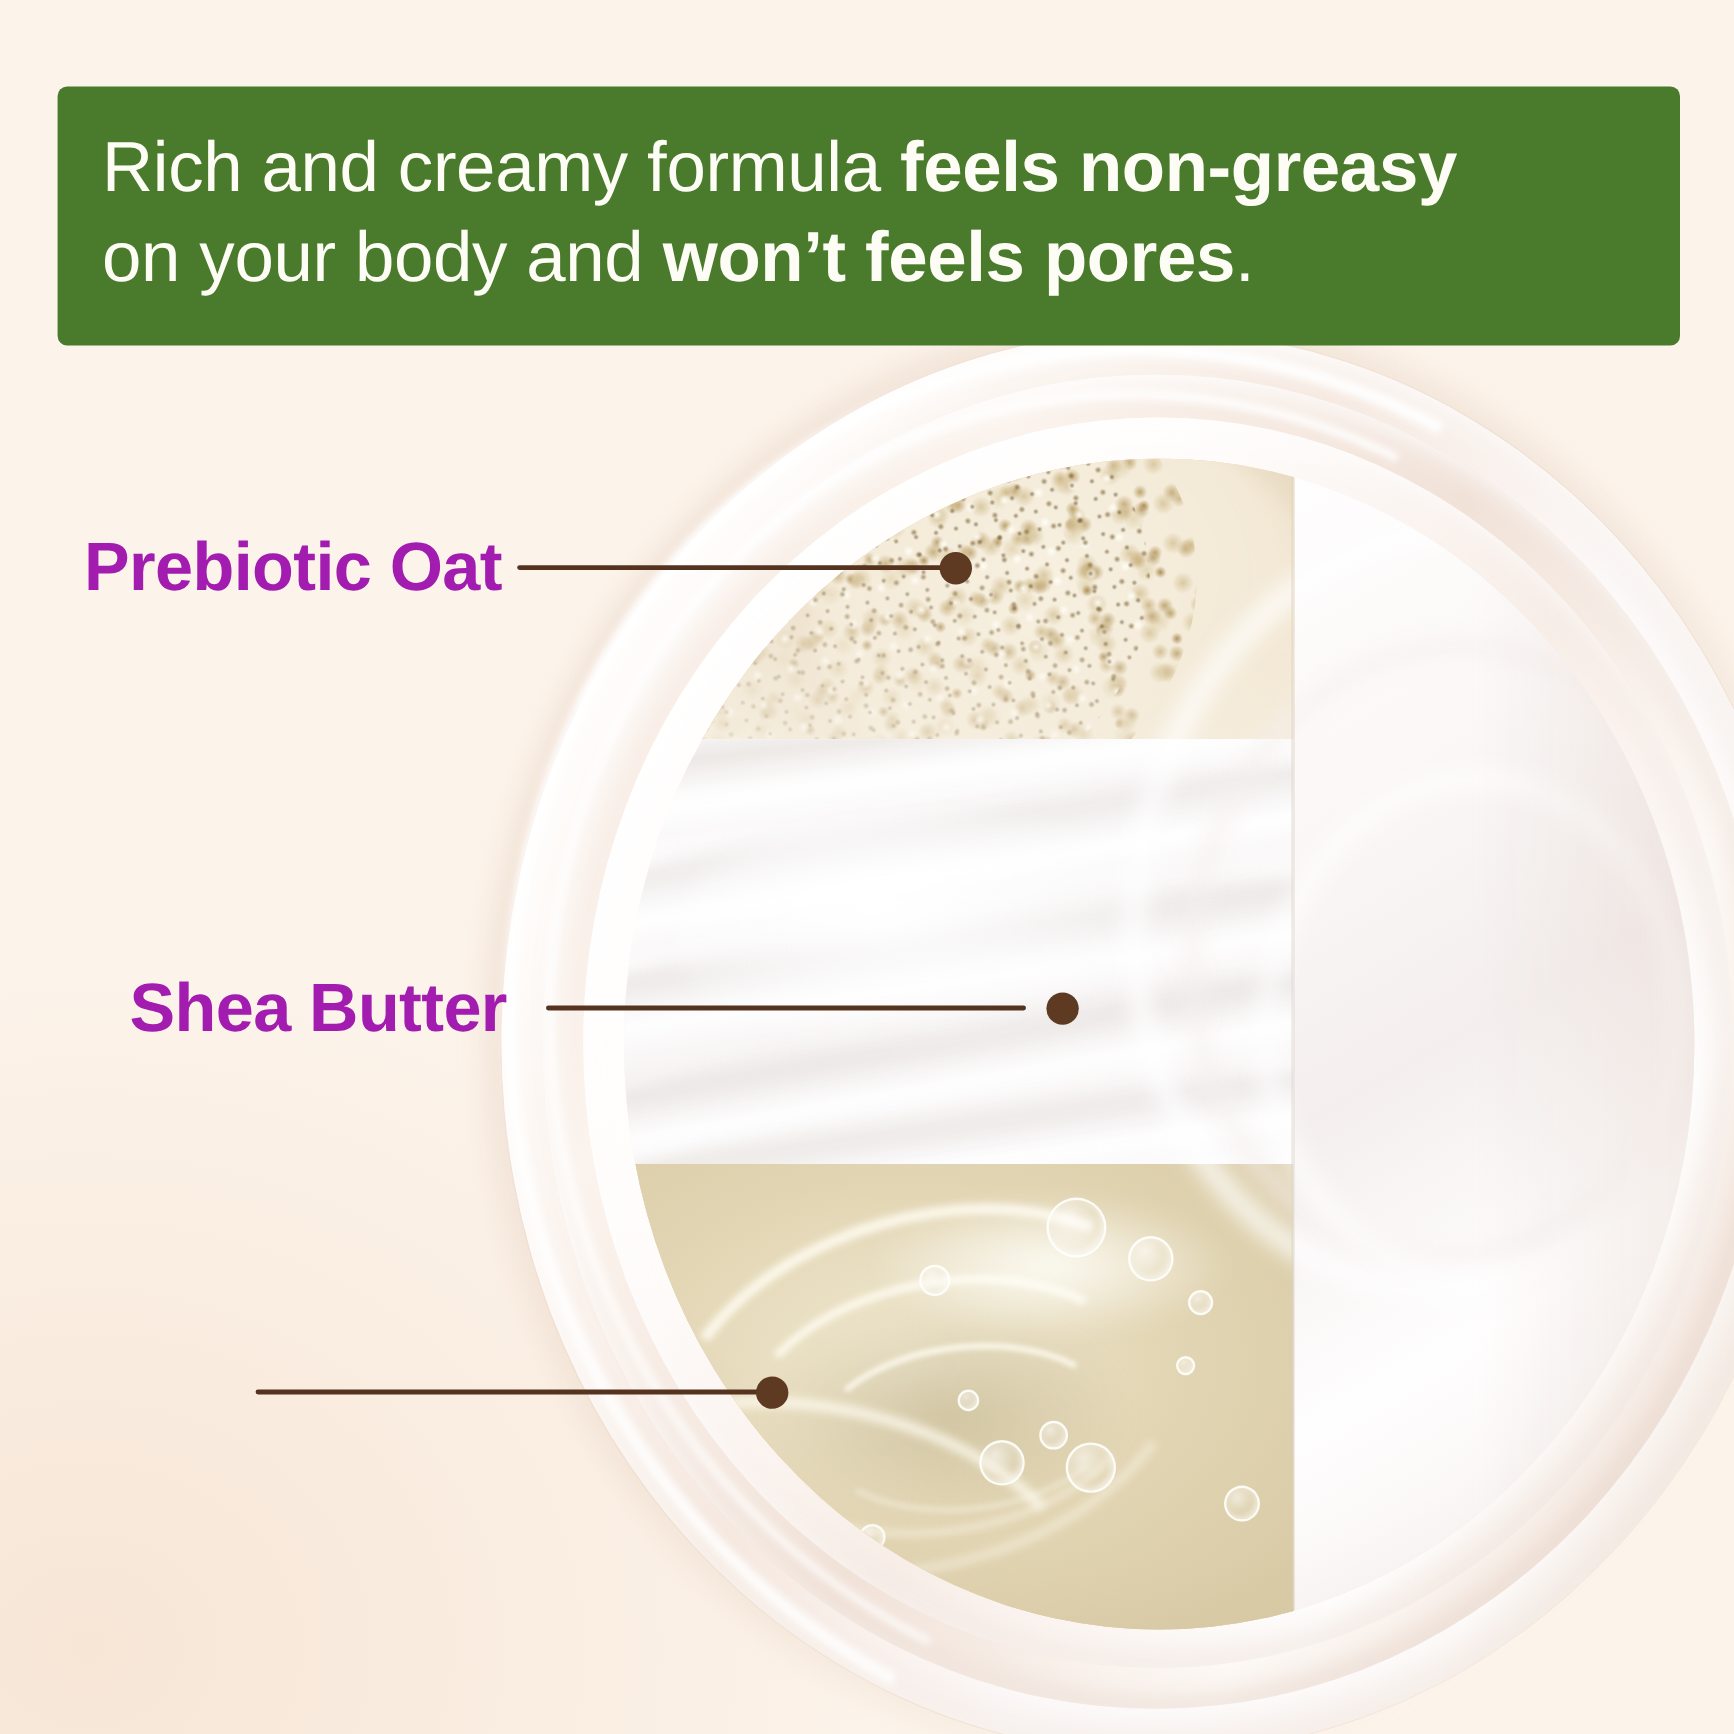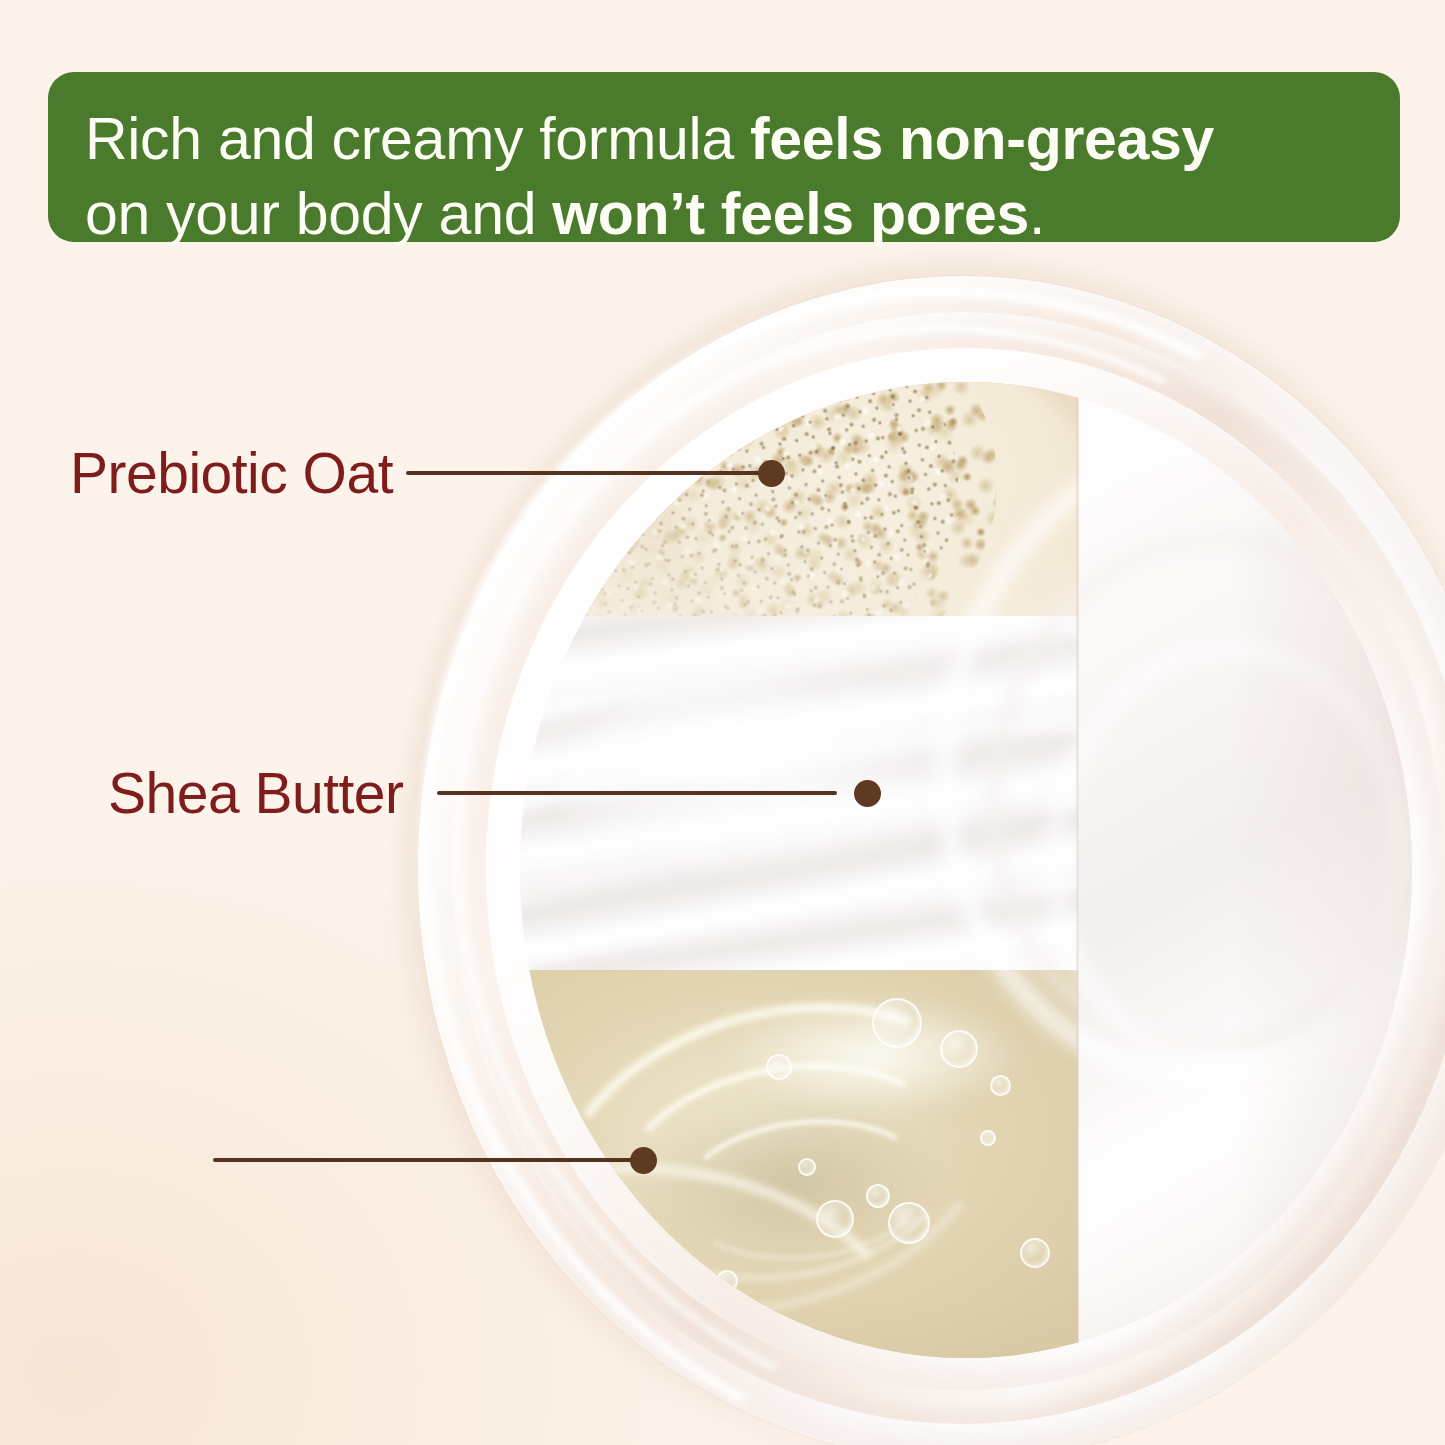--- a/index.html
+++ b/index.html
@@ -301,22 +301,22 @@
     transform: rotate(-20deg);
     filter: blur(3px);
   }
 
   
   .banner {
     position: absolute;
     left: 48px;
     top: 72px;
     width: 1352px;
-    height: 170px;
-    border-radius: 26px;
+    height: 216px;
+    border-radius: 8px;
     background: #4a7a2b;
     box-sizing: border-box;
     padding: 30px 40px 0 37px;
   }
   .banner-text {
     color: #fdfdf6;
     font-size: 59px;
     line-height: 1.27;
     font-weight: 400;
     letter-spacing: -0.3px;
@@ -325,44 +325,44 @@
   .banner-text b { font-weight: 700; }
 
   
   .callout {
     position: absolute;
     display: flex;
     align-items: center;
     height: 60px;
   }
   .callout .lbl {
-    color: #7f1d1d;
+    color: #a21caf;
     font-size: 57px;
-    font-weight: 400;
+    font-weight: 700;
     letter-spacing: -0.5px;
     white-space: nowrap;
     line-height: 1;
   }
   .callout .lead {
     height: 4px;
     background: #55331f;
     margin-left: 13px;
     border-radius: 2px;
   }
   .callout .dot {
     width: 27px;
     height: 27px;
     border-radius: 50%;
     background: #5e3a22;
     margin-left: -3px;
     flex: 0 0 auto;
   }
 
   #c-oat  { left: 70px;  top: 443px; }
-  #c-shea { left: 108px; top: 763px; gap: 20px; }
+  #c-shea { left: 108px; top: 810px; gap: 20px; }
   #c-gly  { left: 200px; top: 1130px; }
 </style>
 </head>
 <body>
 
 <div id="stage">
 
   <div class="bg-wash"></div>
   <div class="bg-wash2"></div>
 

